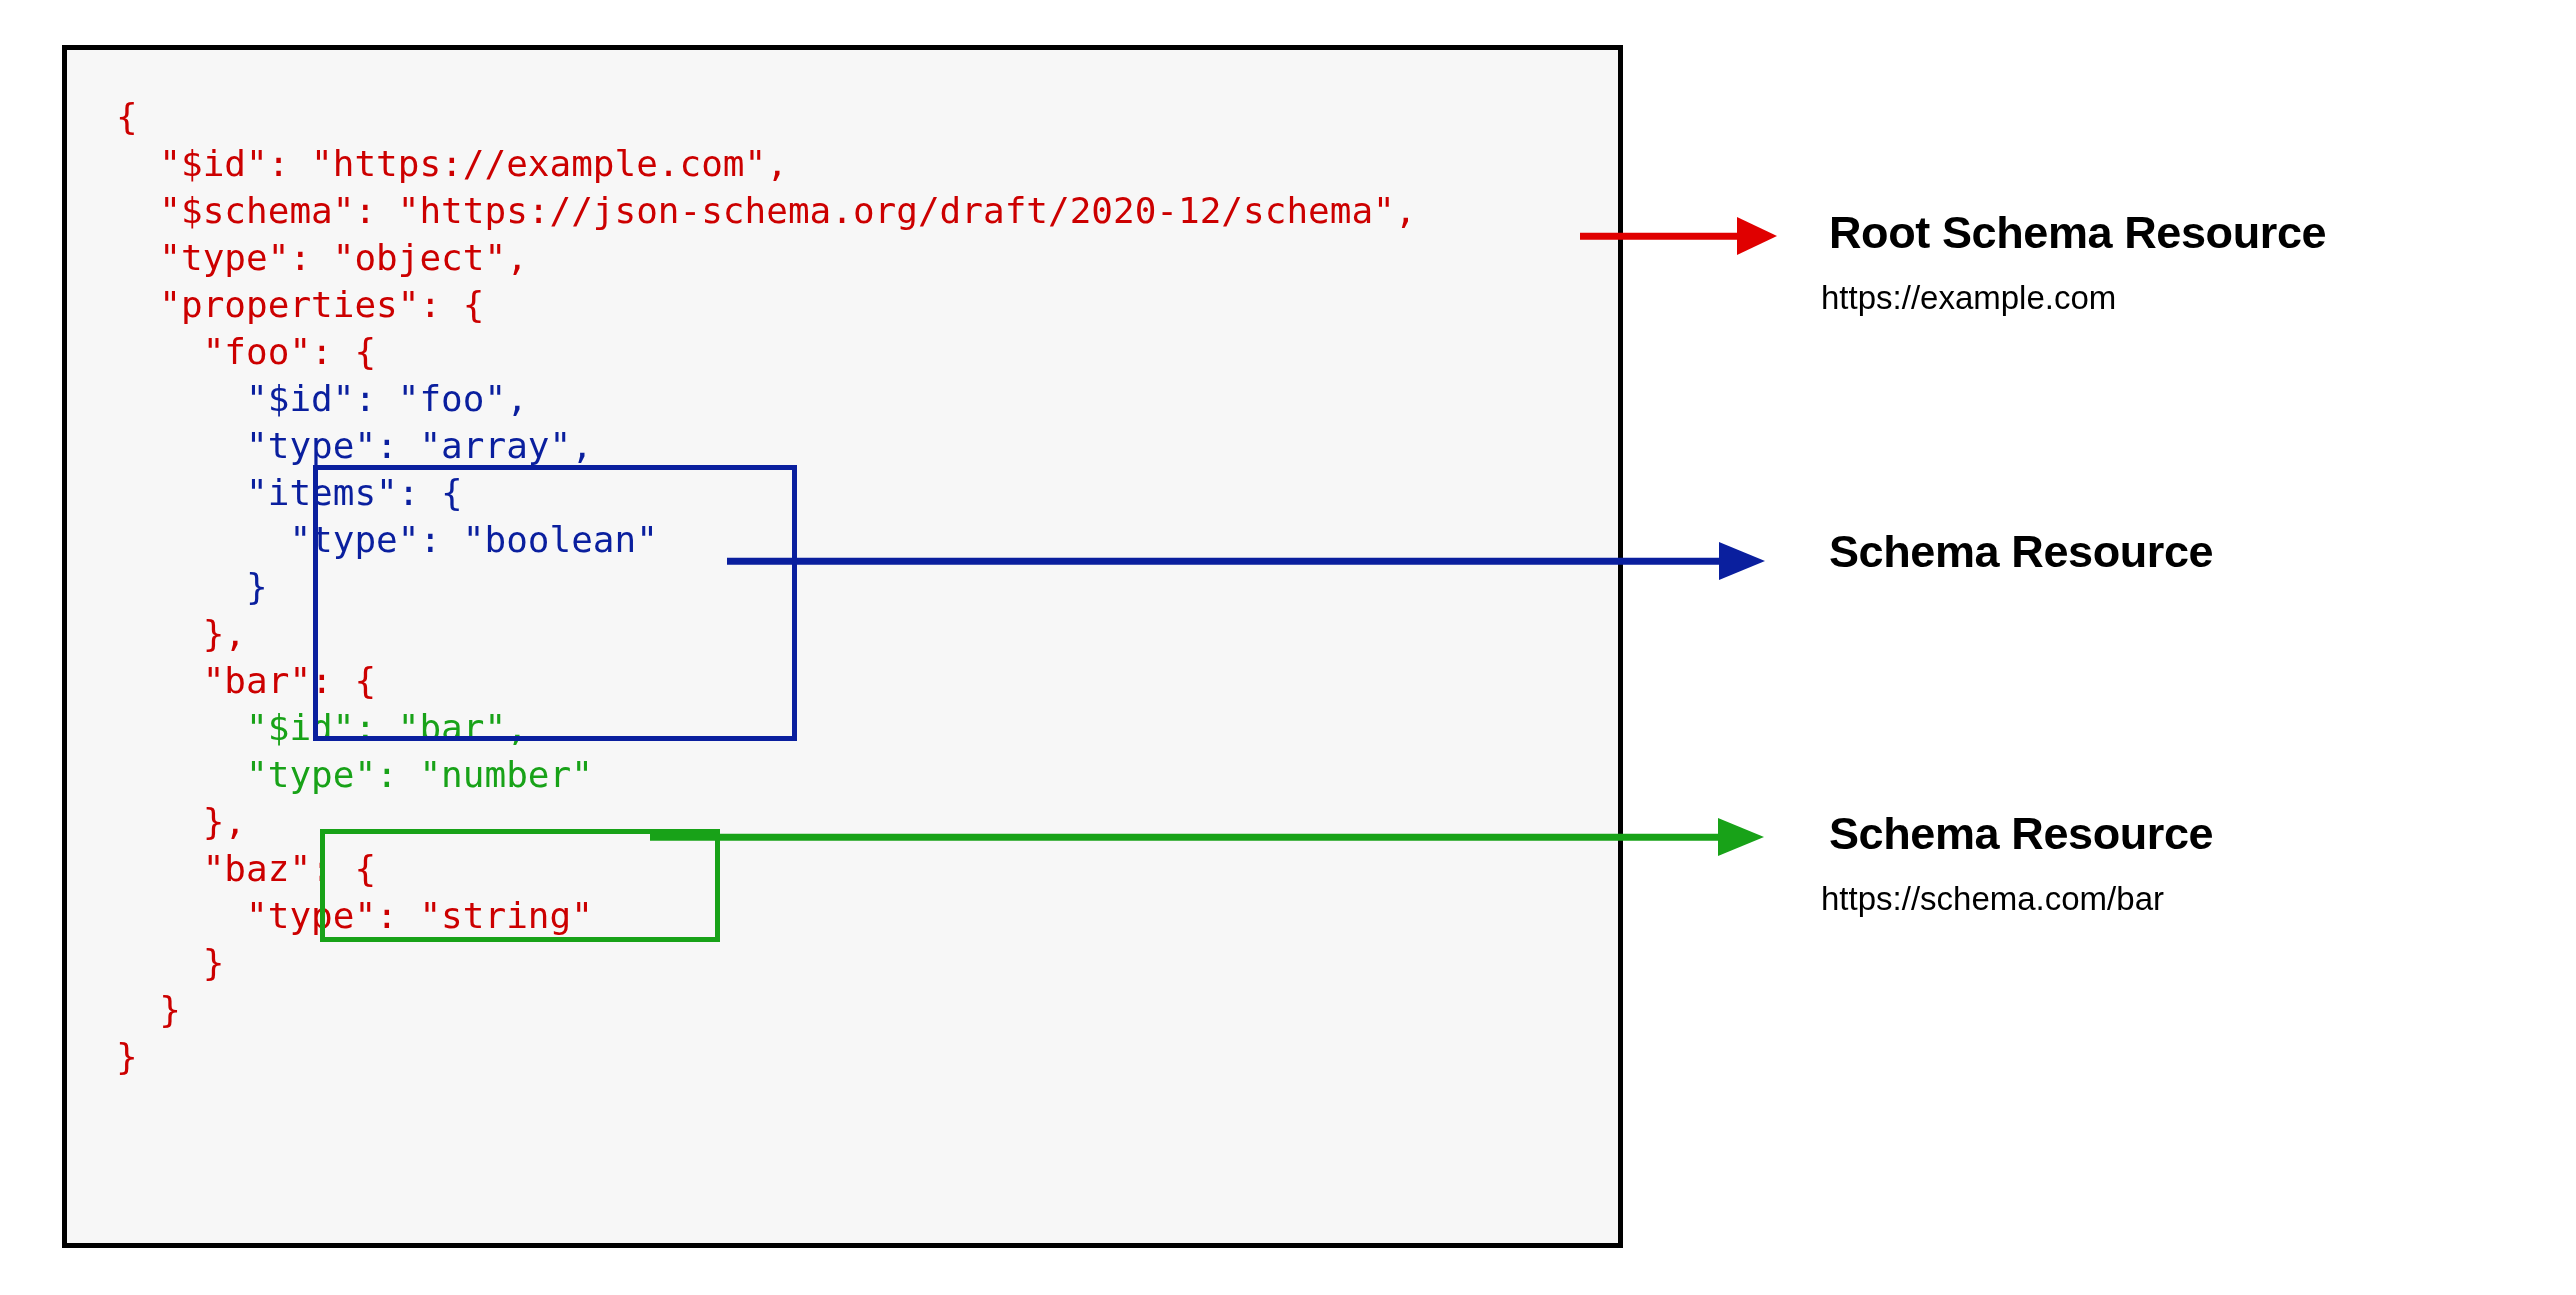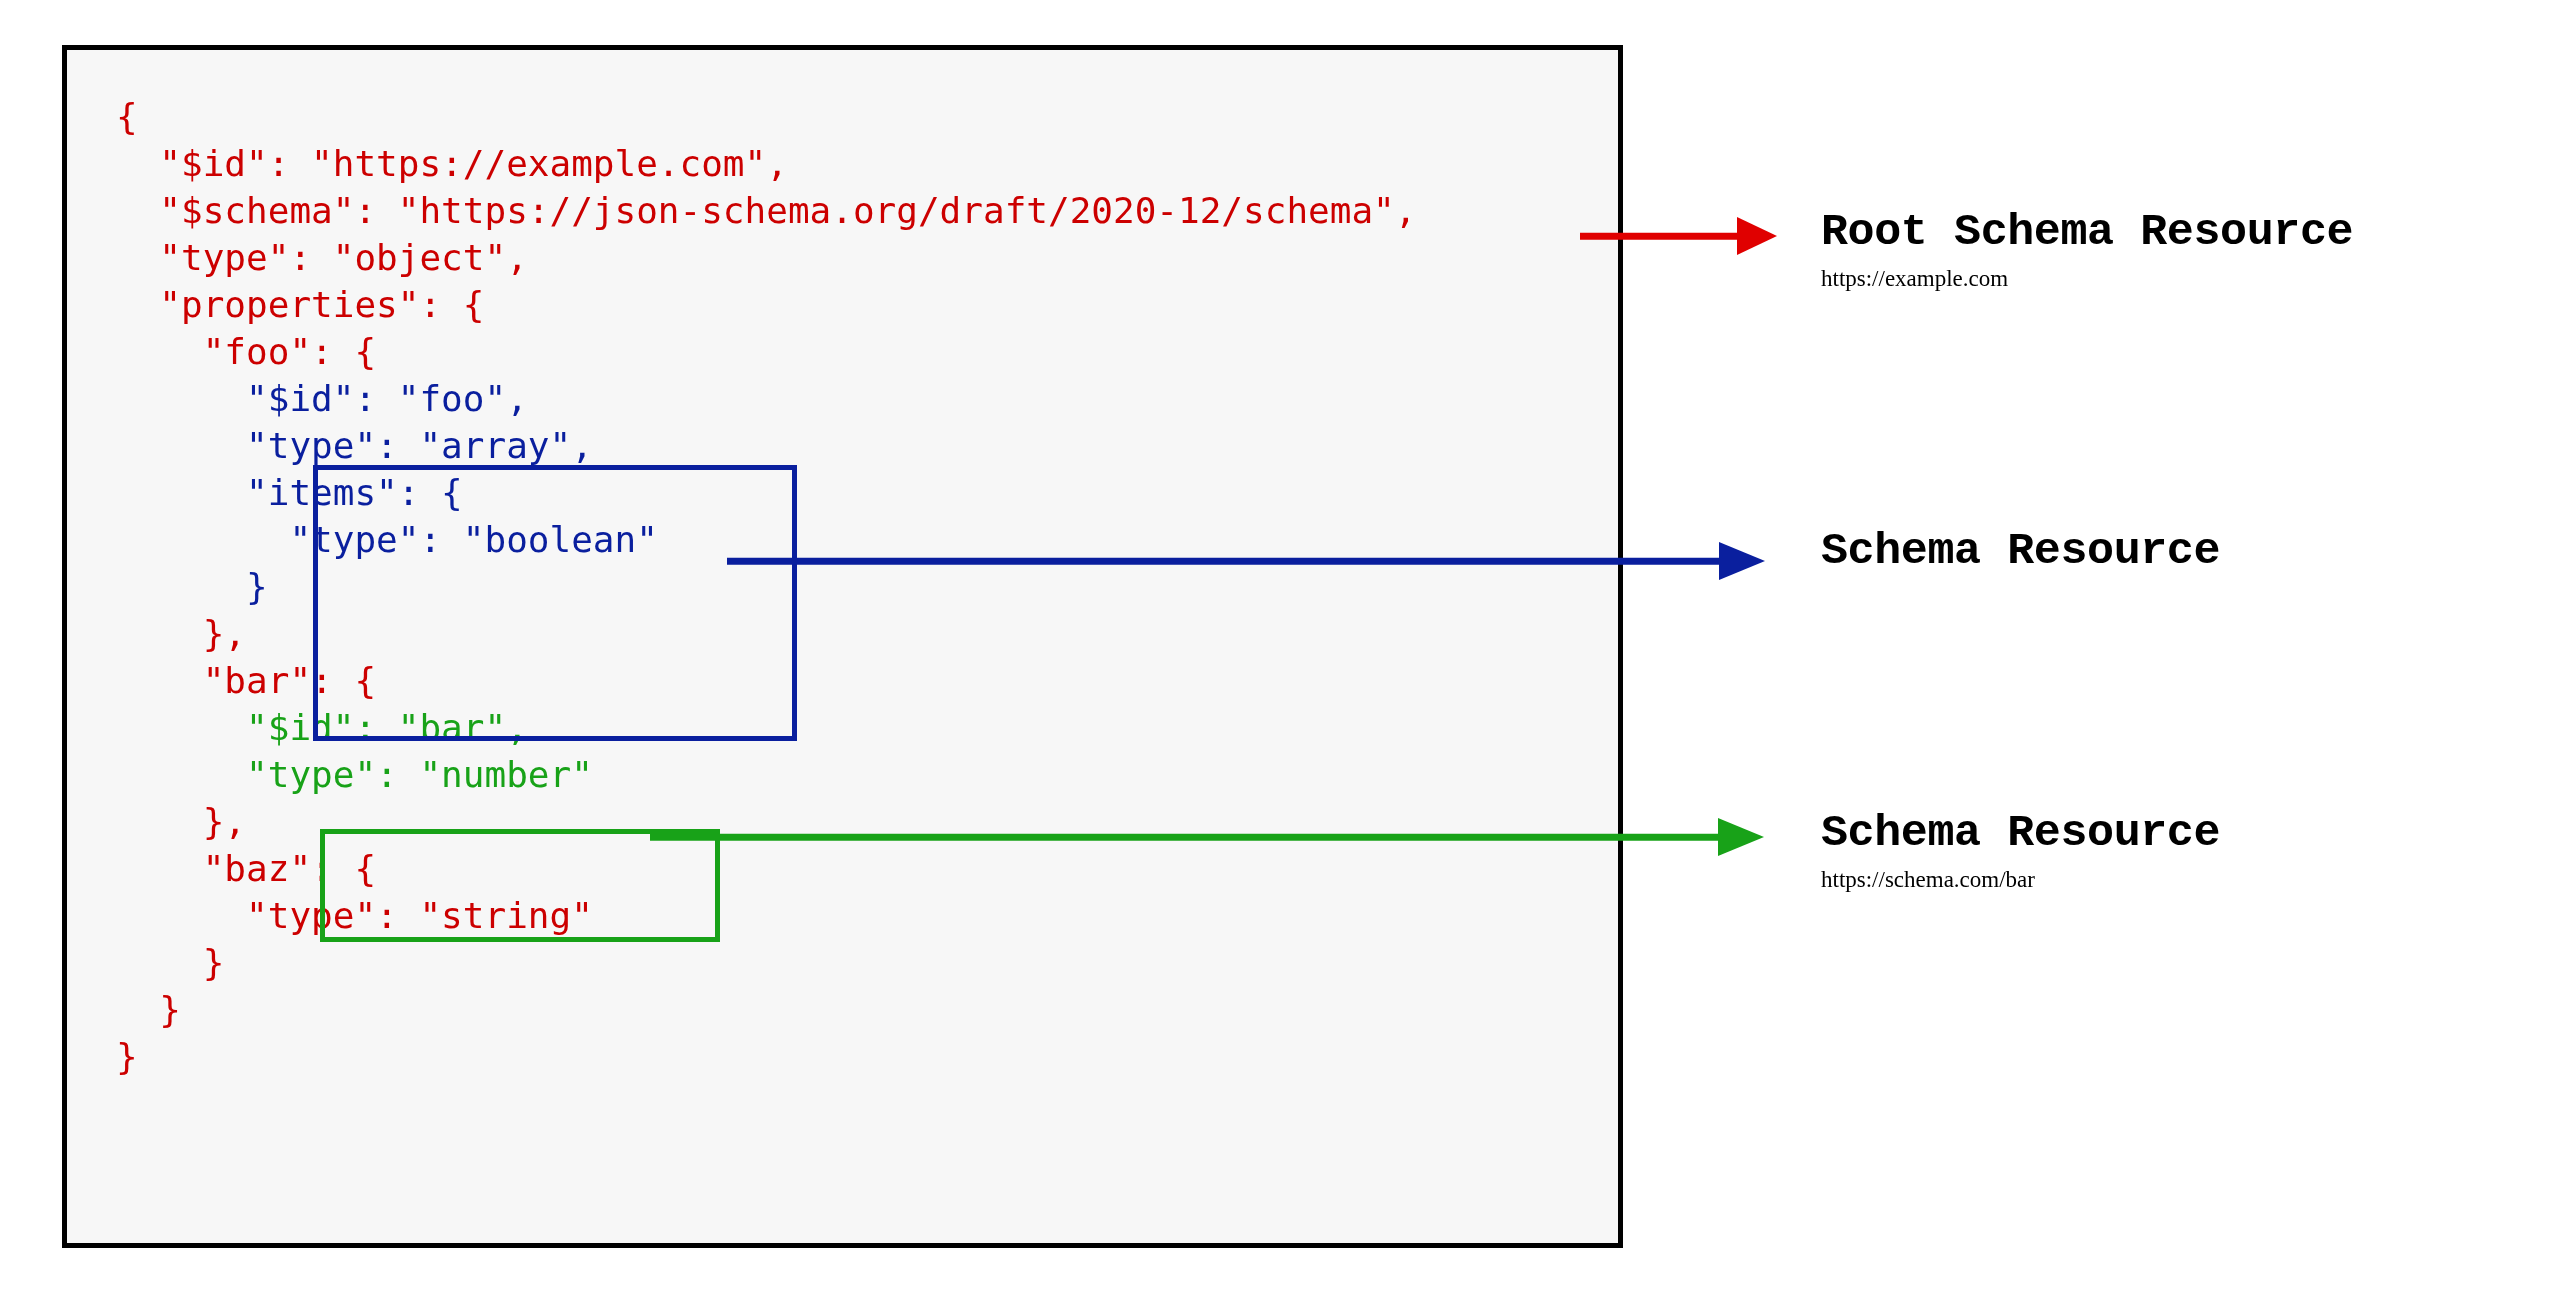--- a/index.html
+++ b/index.html
@@ -99,31 +99,32 @@
   #arrow-bar { left: 650px; top: 837px; width: 1114px; }
   #arrow-bar .shaft { width: 1072px; background: #18a218; }
   #arrow-bar .head  { left: 1068px; border-left: 46px solid #18a218; }
 
   
   .annotation {
     position: absolute;
     left: 1821px;
   }
   .anno-title {
-    font-family: Liberation Mono, monospace;
+    font-family: Liberation Sans, sans-serif;
     font-weight: bold;
     font-size: 45px;
     color: #000000;
     letter-spacing: -0.4px;
     white-space: nowrap;
+    margin-left: 8px;
   }
   .anno-url {
-    margin-top: 8px;
-    font-family: Liberation Serif, serif;
-    font-size: 23px;
+    margin-top: 20px;
+    font-family: Liberation Sans, sans-serif;
+    font-size: 33px;
     color: #000000;
     white-space: nowrap;
   }
   #anno-root { top: 207px; }
   #anno-foo  { top: 526px; }
   #anno-bar  { top: 808px; }
 </style>
 </head>
 <body>
 

